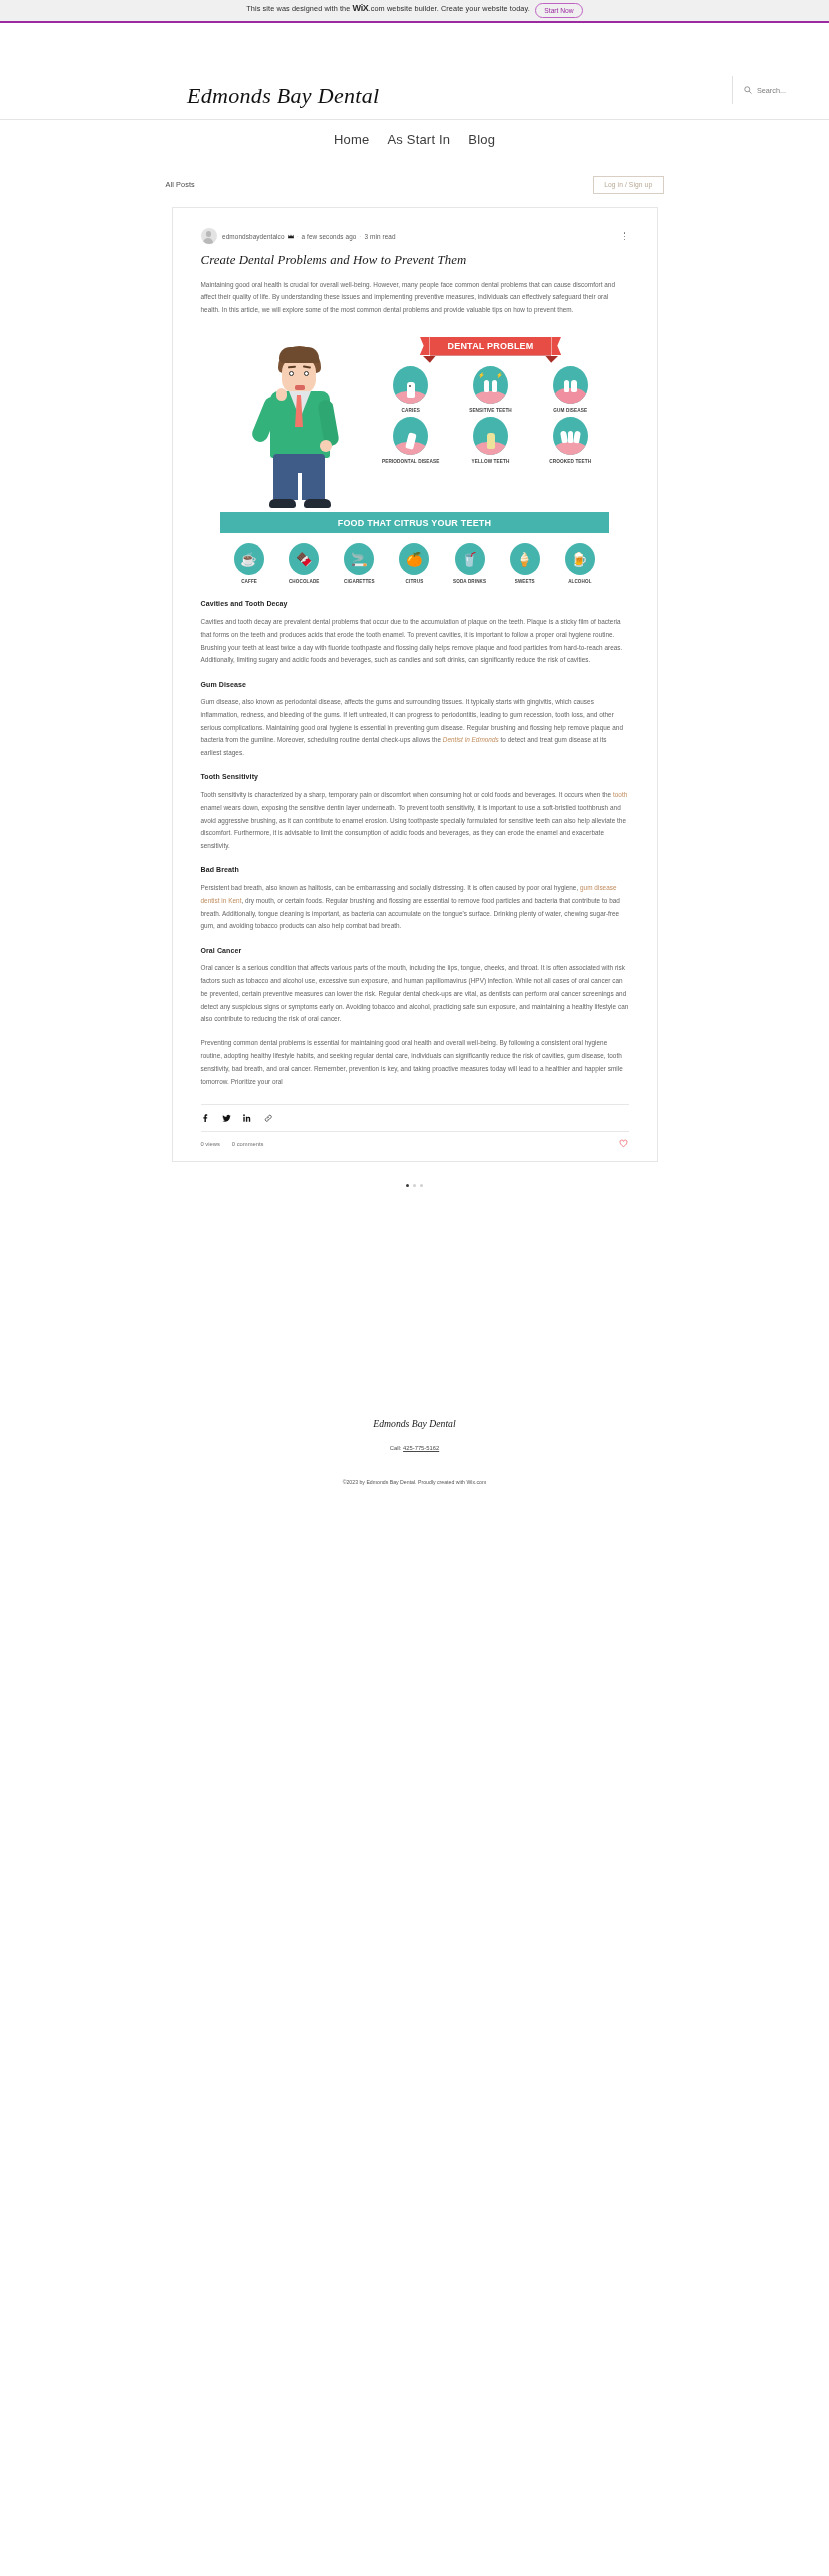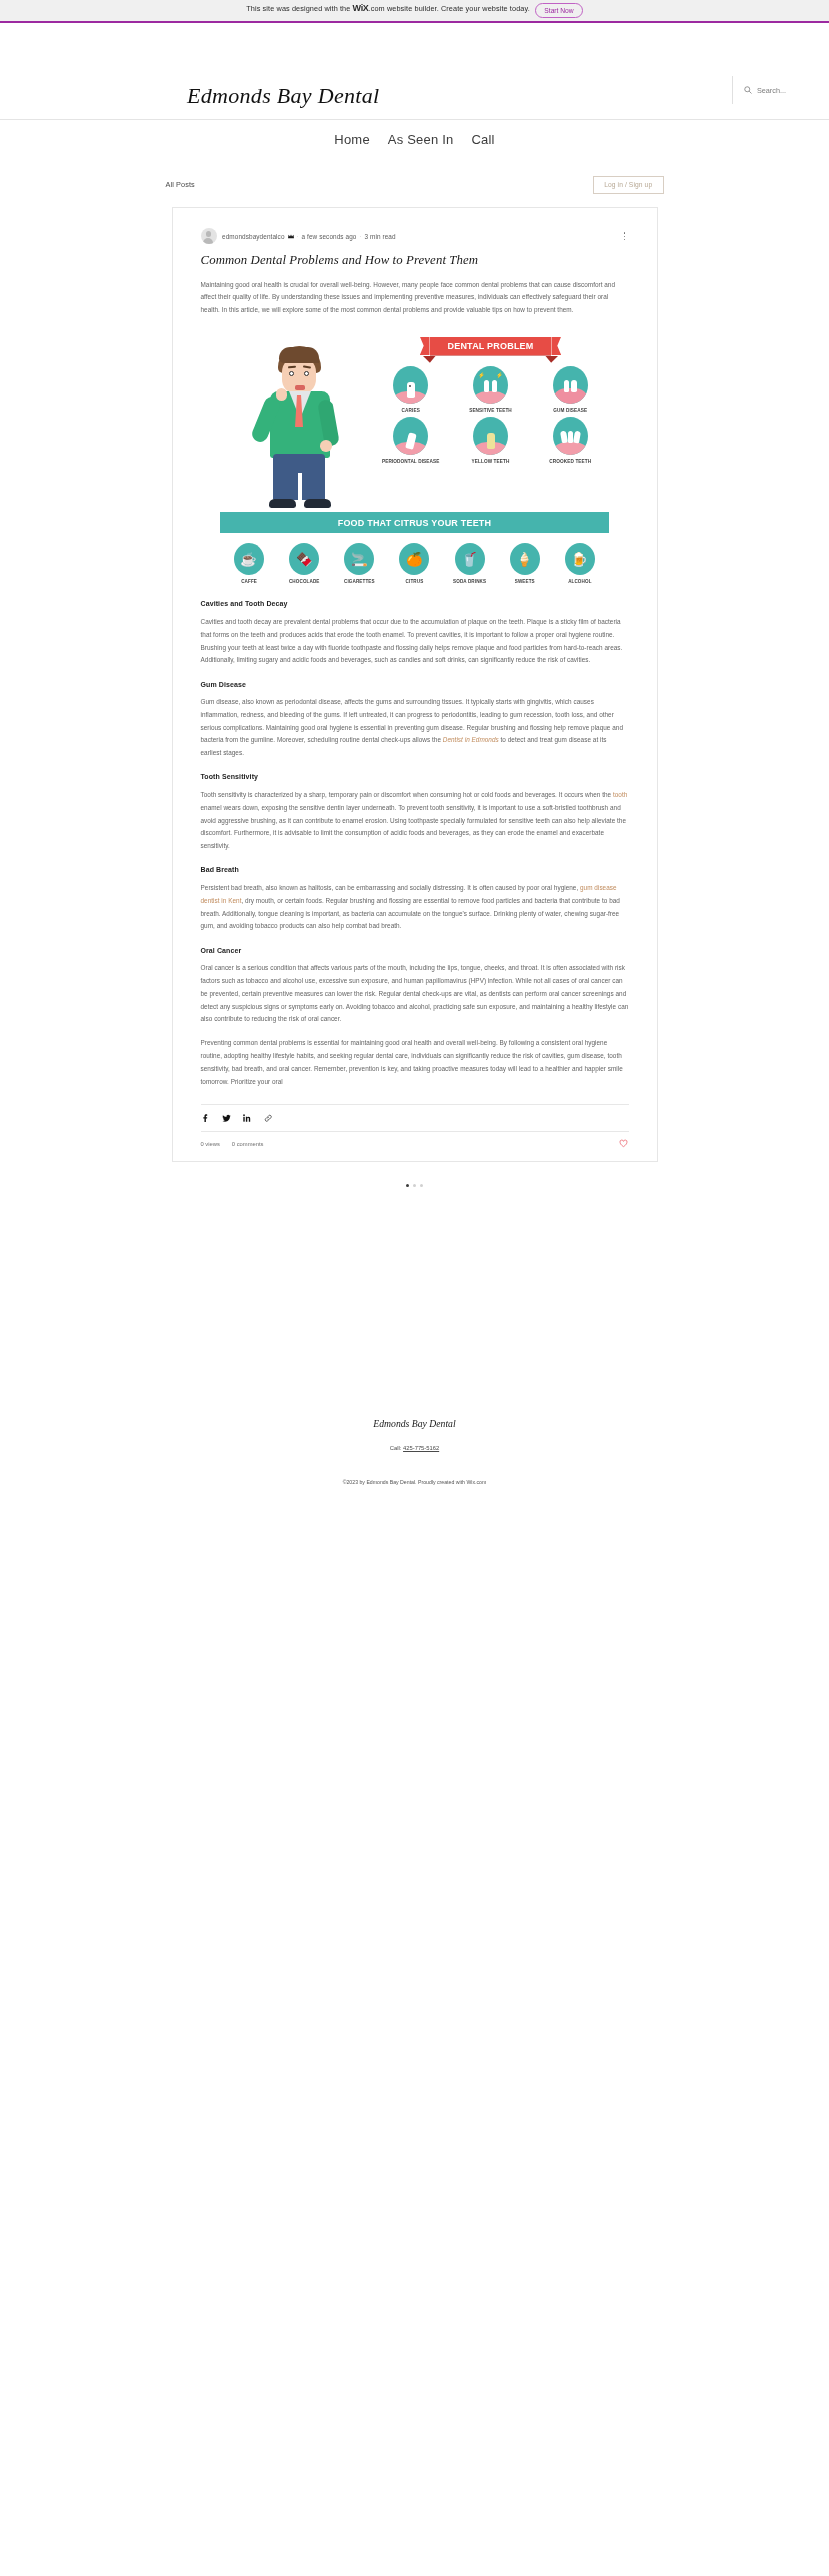--- a/index.html
+++ b/index.html
@@ -379,22 +379,22 @@
     <svg class="search-icon" viewBox="0 0 16 16">
       <circle cx="6.5" cy="6.5" r="5" fill="none" stroke="#555" stroke-width="1.2"></circle>
       <line x1="10.3" y1="10.3" x2="15" y2="15" stroke="#555" stroke-width="1.2"></line>
     </svg>
     <input class="search-input" type="text" placeholder="Search..." style="">
   </div>
 </div>
 
 <div class="site-nav">
   <a class="nav-item">Home</a>
-  <a class="nav-item">As Seen In</a>
-  <a class="nav-item">Call</a>
+  <a class="nav-item">As Start In</a>
+  <a class="nav-item">Blog</a>
 </div>
 
 <div class="blog-toolbar">
   <div class="all-posts">All Posts</div>
   <button class="login-btn">Log in / Sign up</button>
 </div>
 
 <div class="post-card">
 
   <div class="post-meta">
@@ -409,21 +409,21 @@
       <span class="meta-dot">·</span>
       <span>3 min read</span>
     </div>
     <div class="more-menu">
         <i></i>
         <i></i>
         <i></i>
       </div>
   </div>
 
-  <div class="post-title">Common Dental Problems and How to Prevent Them</div>
+  <div class="post-title">Create Dental Problems and How to Prevent Them</div>
 
   <p class="post-para">Maintaining good oral health is crucial for overall well-being. However, many people face common dental problems that can cause discomfort and affect their quality of life. By understanding these issues and implementing preventive measures, individuals can effectively safeguard their oral health. In this article, we will explore some of the most common dental problems and provide valuable tips on how to prevent them.</p>
 
   <div class="infographic">
     <div class="info-top">
       <div class="character">
         <div class="ch-hair"></div>
           <div class="ch-face"></div>
           <div class="ch-hairfront"></div>
         <div class="ch-brow-l"></div>

